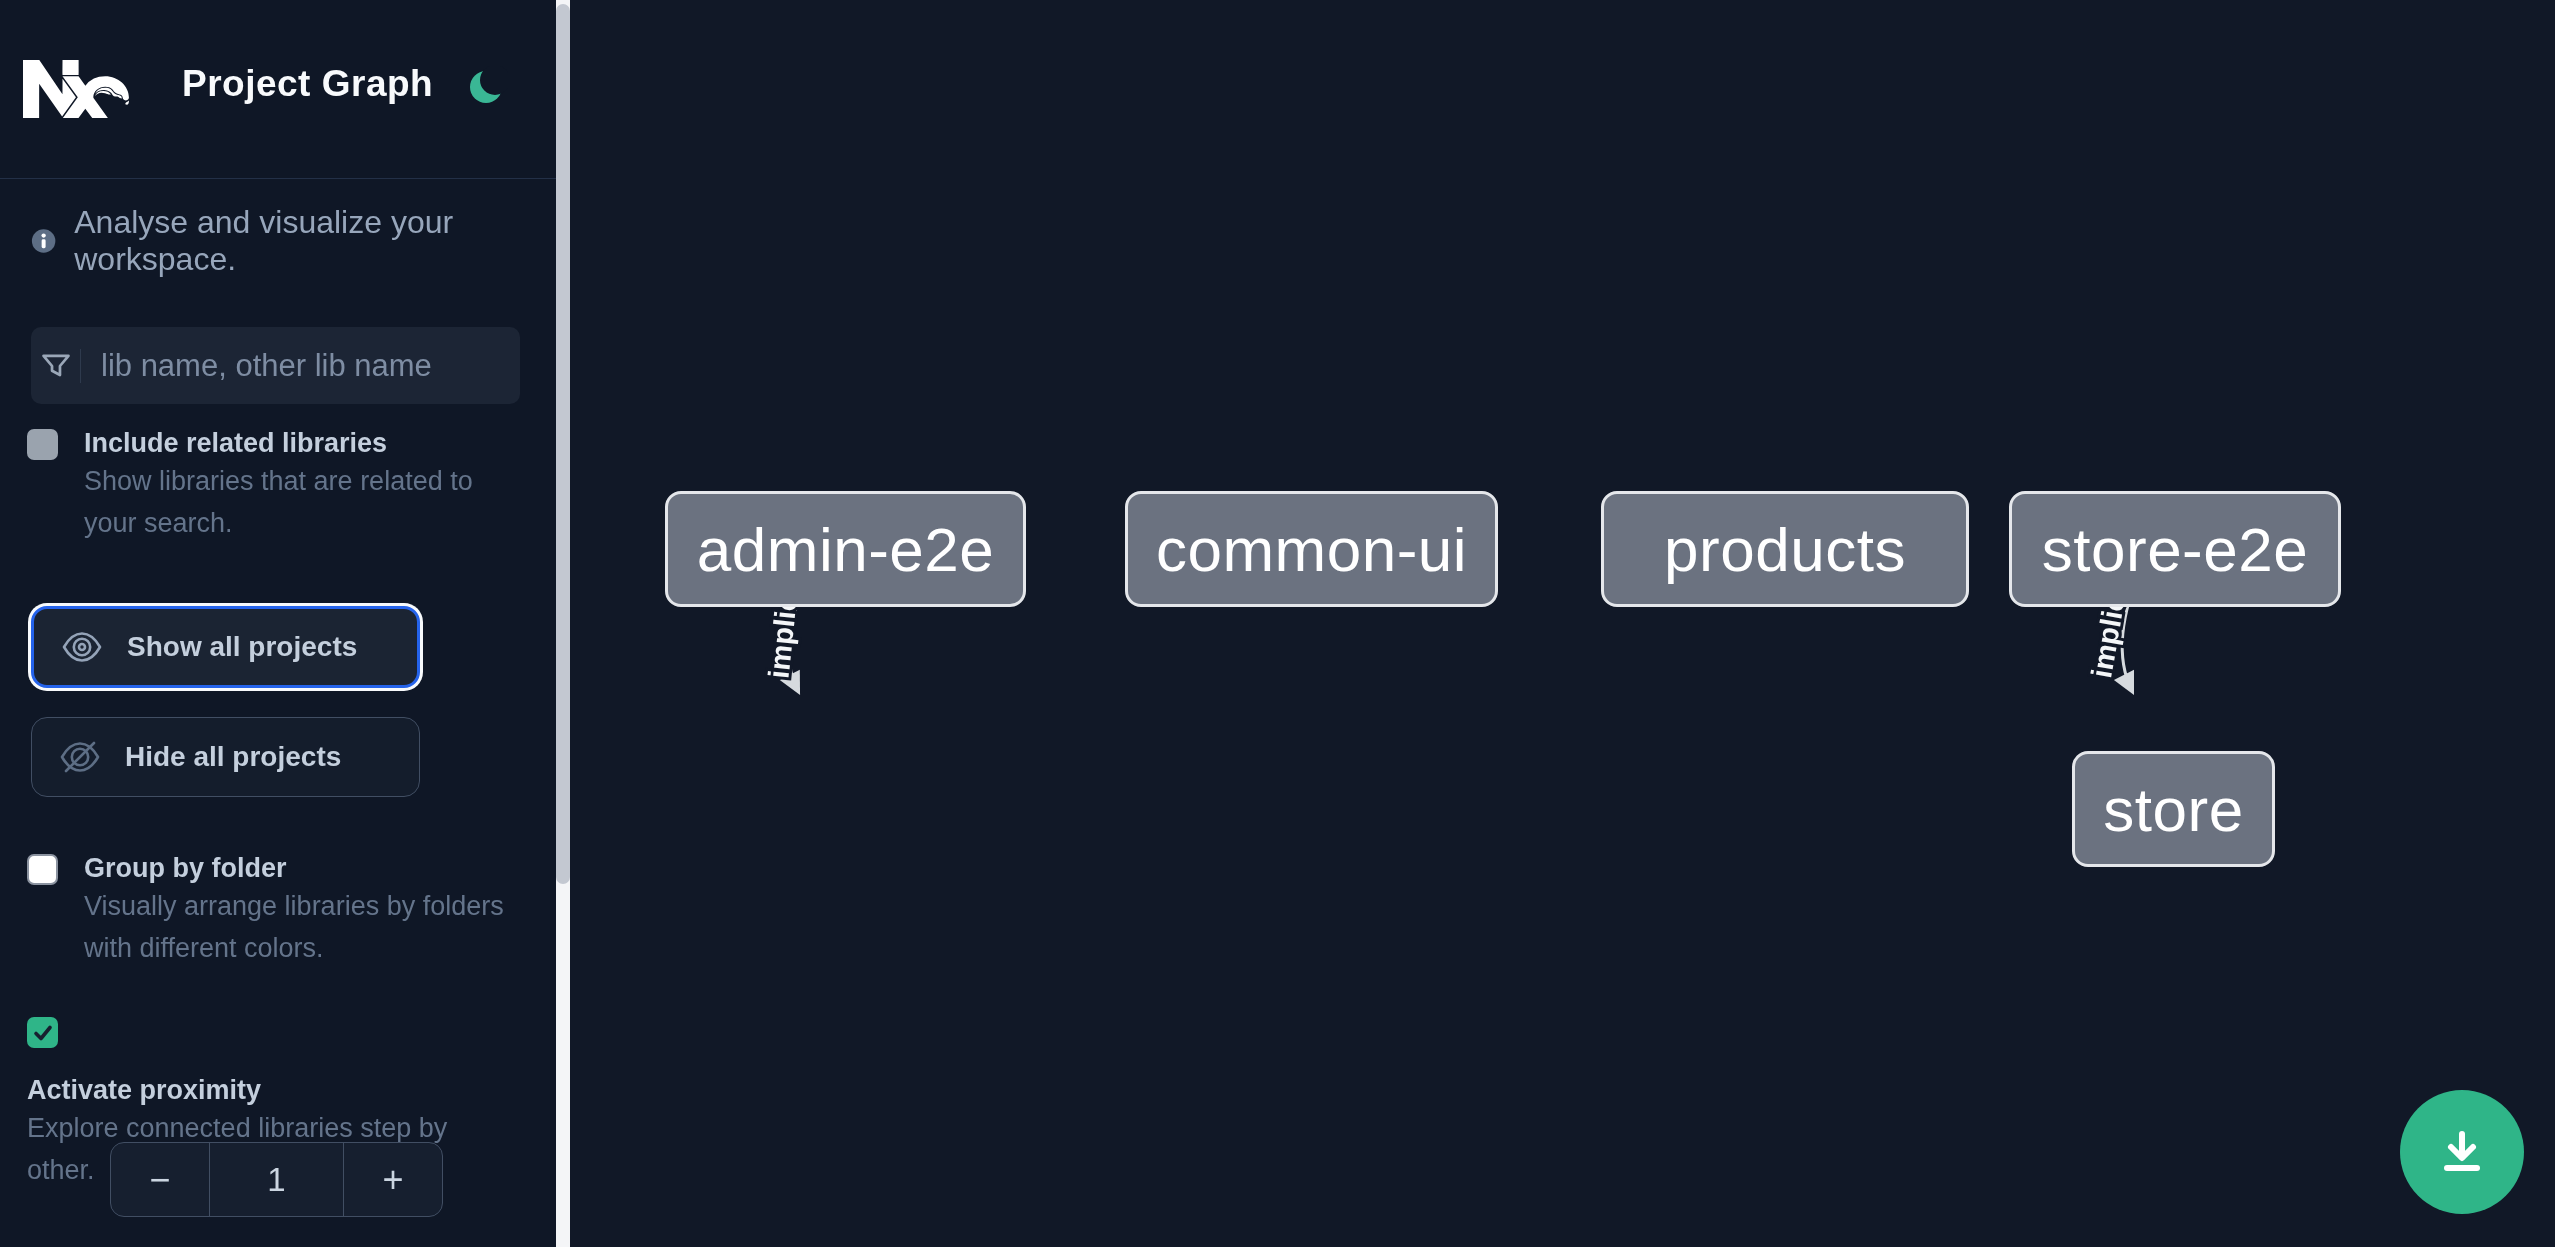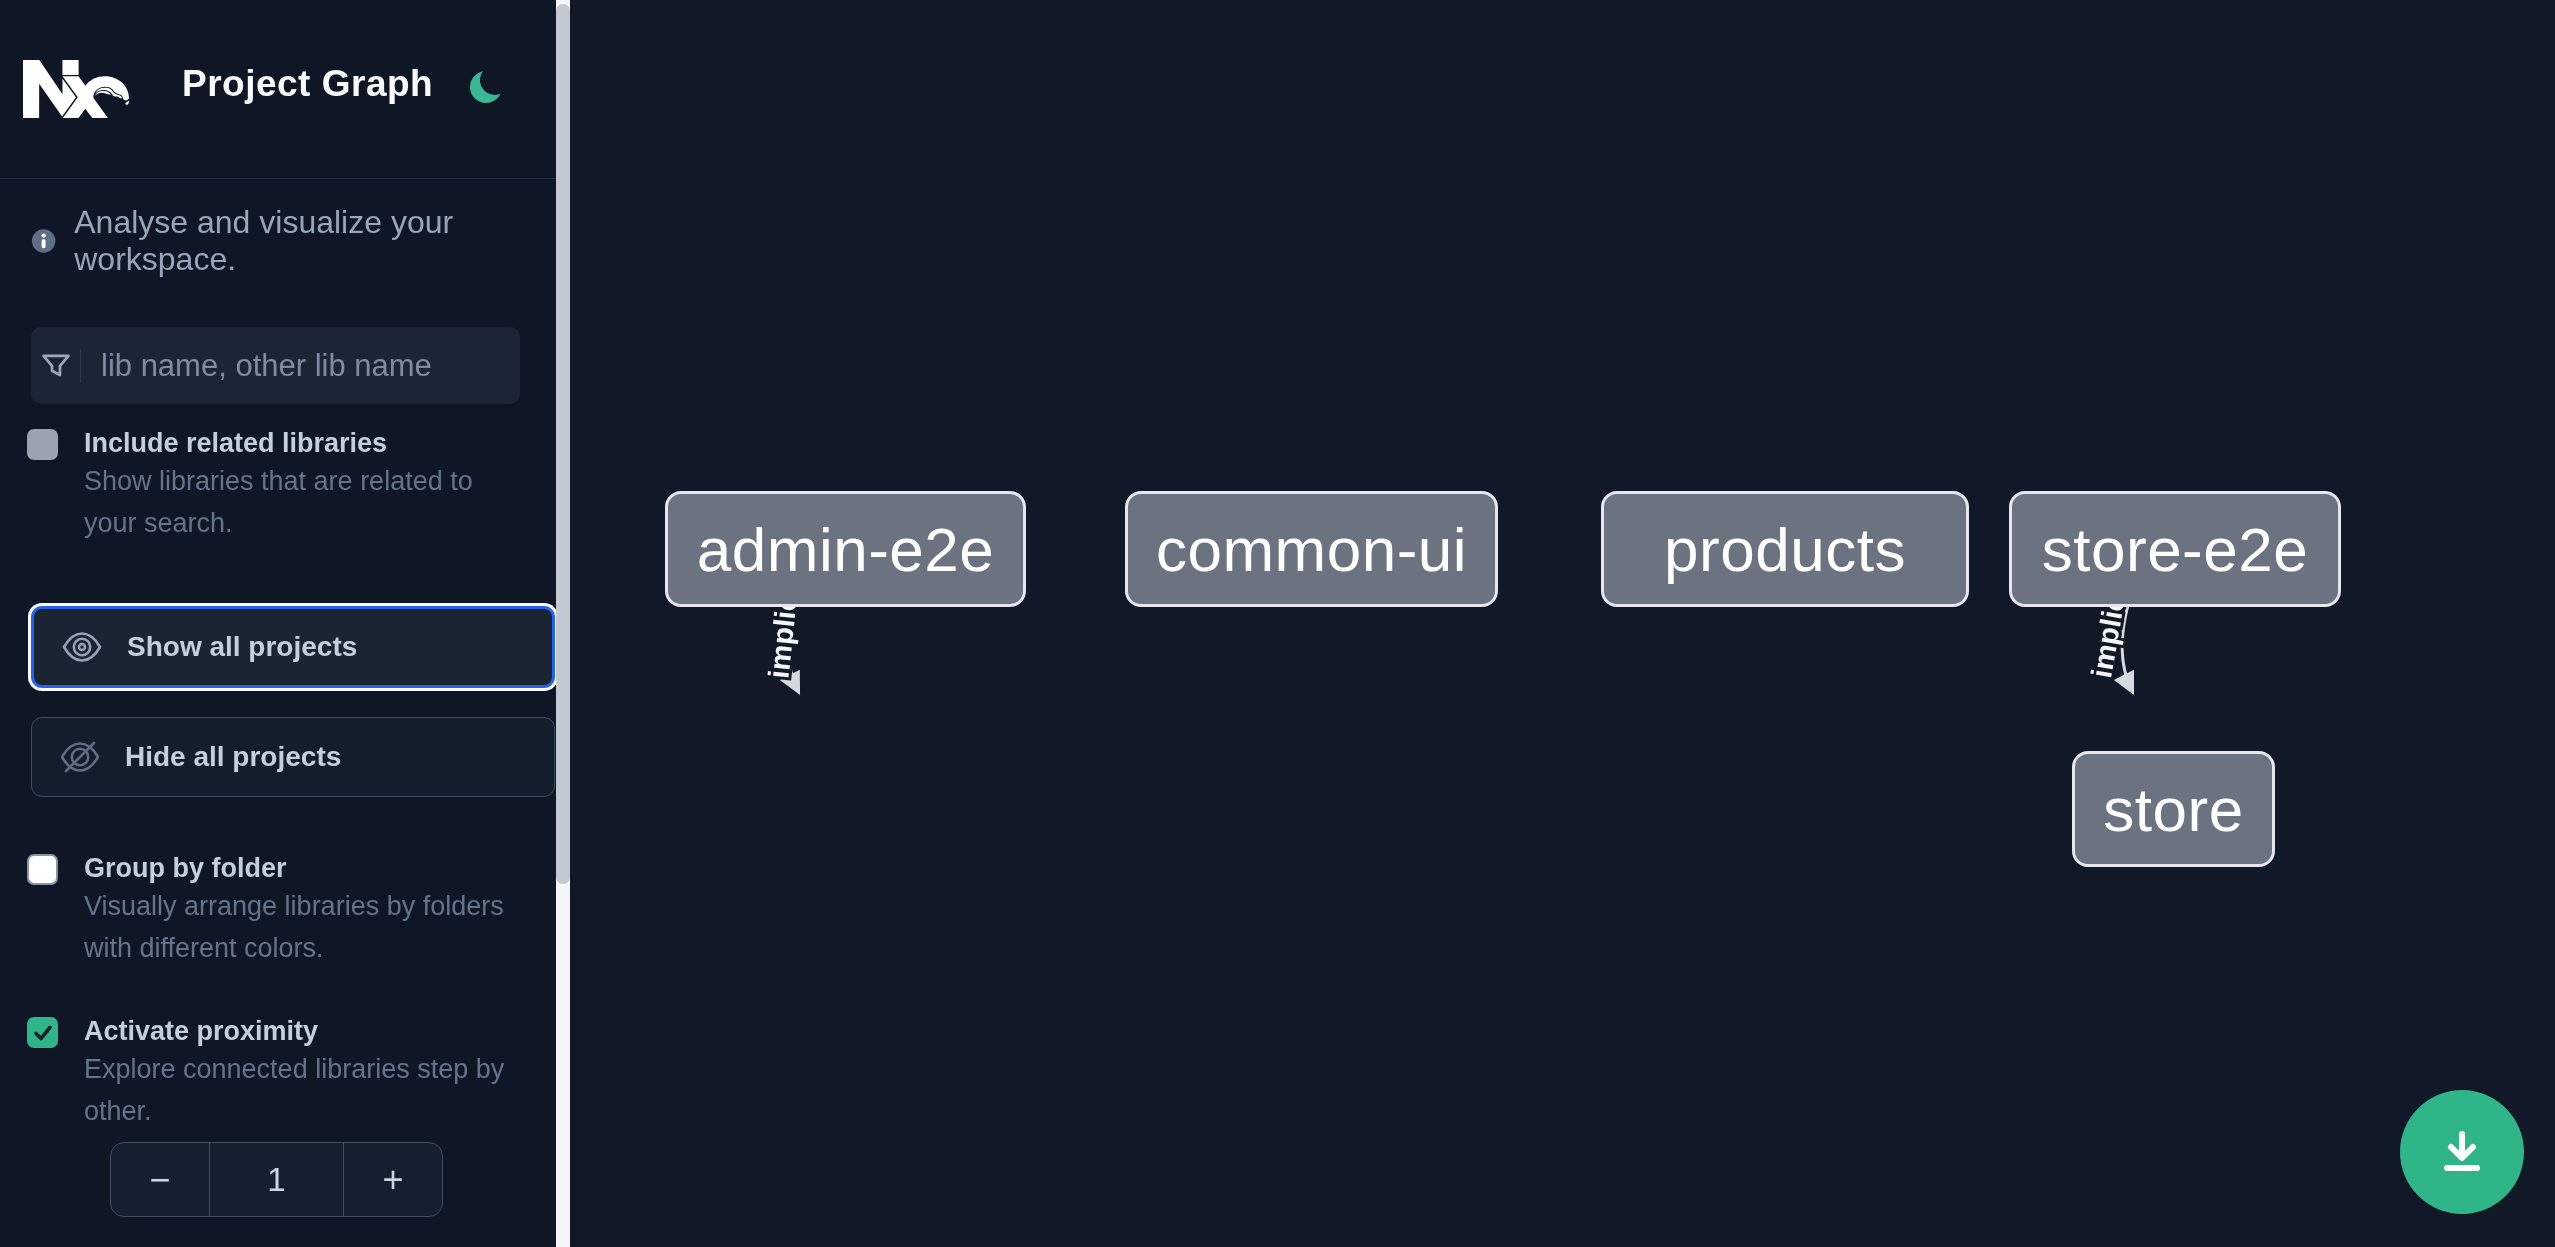--- a/index.html
+++ b/index.html
@@ -31,22 +31,22 @@
   .cbx { width:31px; height:31px; border-radius:7px; flex:none; margin-top:2px; cursor:pointer;
          display:flex; align-items:center; justify-content:center; }
   .cbx-gray  { background:#9aa3ae; }
   .cbx-white { background:#ffffff; border:2px solid #8b93a0; }
   .cbx-green { background:#2fb588; }
   .cbx-green svg { width:22px; height:22px; }
   .toggle-texts { width:445px; }
   .toggle-label { font-size:27px; font-weight:700; color:#c4cfdd; line-height:33px; }
   .toggle-desc  { font-size:27px; color:#64748b; line-height:42px; margin-top:0; }
 
-  .side-btn { position:absolute; left:31px; width:524px; display:flex; align-items:center;
-              gap:22px; padding-left:25px; cursor:pointer; border-radius:11px; }
+  .side-btn { position:absolute; left:31px; width:389px; display:flex; align-items:center;
+              gap:22px; padding-left:25px; cursor:pointer; border-radius:16px; }
   .btn-show { top:606px; height:82px; background:#1b2433; border:3px solid #2563eb;
               box-shadow:0 0 0 3px #f8fafc; }
   .btn-hide { top:717px; height:80px; background:#141d2c; border:1.5px solid #414e63; }
   .side-btn .btn-label { font-size:28px; font-weight:700; color:#c4cfdd; }
   .btn-icon { width:46px; height:46px; flex:none; }
 
   .stepper { position:absolute; left:110px; top:1142px; width:333px; height:75px;
              border:1.5px solid #414e63; border-radius:14px; display:flex;
              background:#161f2f; overflow:hidden; }
   .step-btn { width:98px; display:flex; align-items:center; justify-content:center;
@@ -139,21 +139,21 @@
     </div>
 
     <div class="toggle-row" style="top:852px;">
       <div class="cbx cbx-white"></div>
       <div class="toggle-texts">
         <div class="toggle-label">Group by folder</div>
         <div class="toggle-desc">Visually arrange libraries by folders with different colors.</div>
       </div>
     </div>
 
-    <div class="toggle-row" style="top:1015px;">
+    <div class="toggle-row" style="top:1015px;flex-direction:column;">
       <div class="cbx cbx-green">
         <svg viewBox="0 0 22 22" fill="none" stroke="#17202f" stroke-width="3.6" stroke-linecap="round" stroke-linejoin="round">
           <path d="M4 11.5 L9 16.5 L18 5.5"></path>
         </svg>
       </div>
       <div class="toggle-texts">
         <div class="toggle-label">Activate proximity</div>
         <div class="toggle-desc">Explore connected libraries step by other.</div>
       </div>
     </div>

